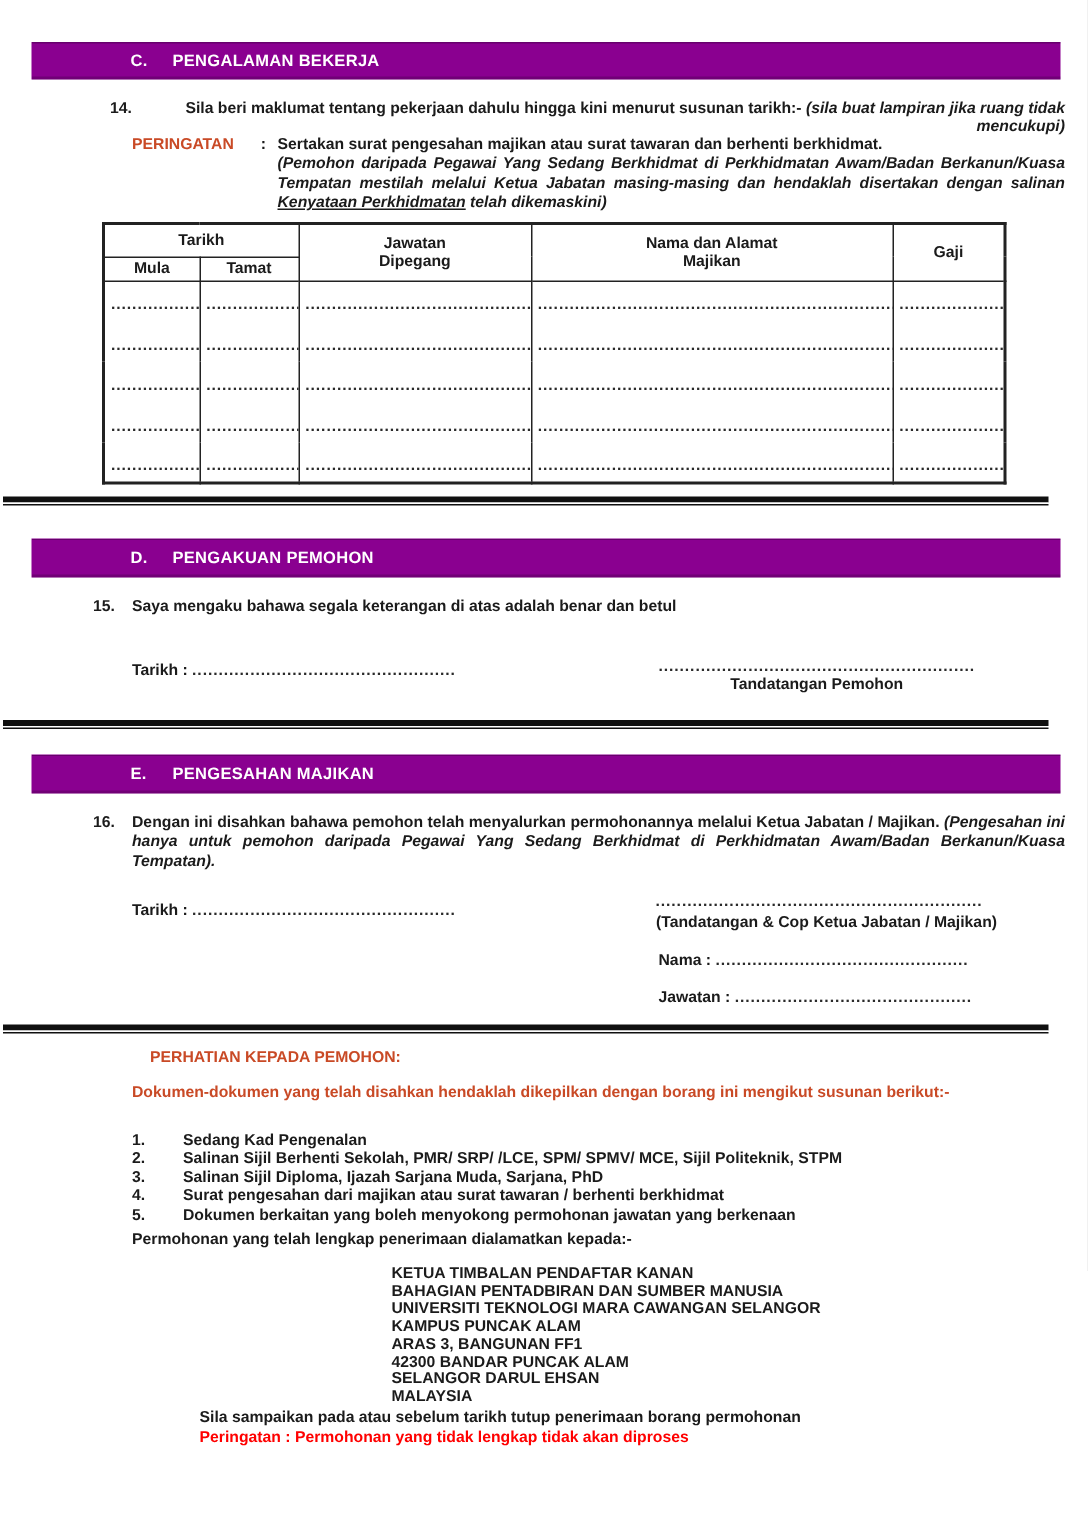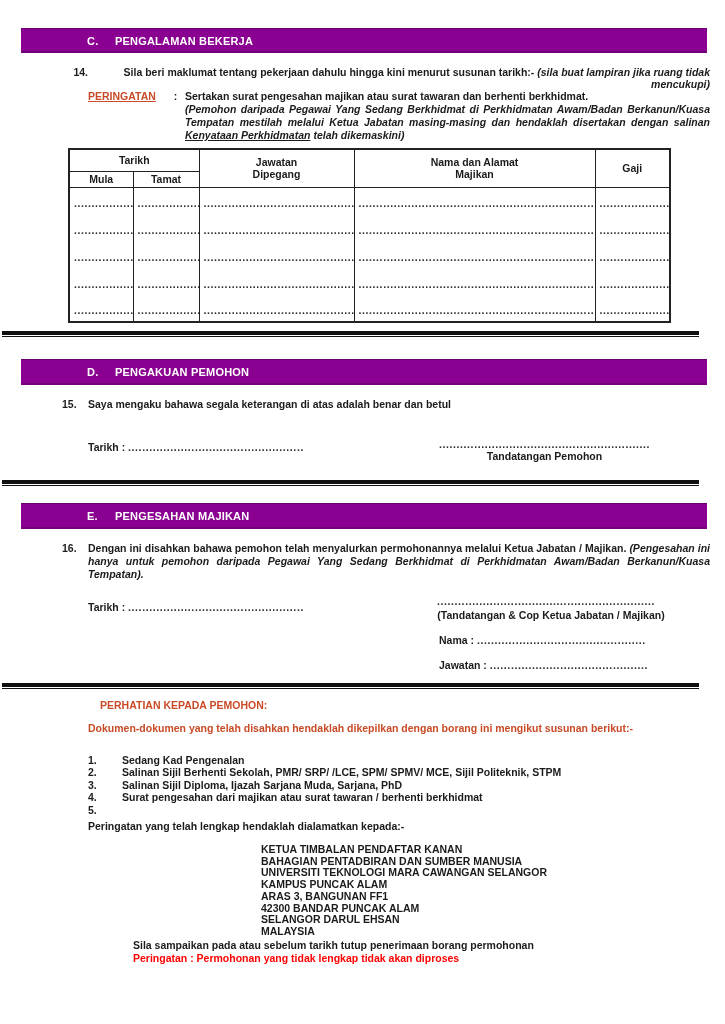--- a/index.html
+++ b/index.html
@@ -30,21 +30,21 @@
   
   .item { display:flex; }
   .item .num { width:26px; flex:0 0 26px; }
   .item .txt { flex:1; }
   .just { text-align:justify; line-height:13px; }
   .it { font-style:italic; }
   .ul { text-decoration:underline; }
 
   
   .peringatan { display:flex; line-height:13px; }
-  .p-label { flex:0 0 78px; color:#C94A26; text-decoration:underline; }
+  .p-label { flex:0 0 78px; color:#C94A26; }
   .p-colon { flex:0 0 19px; text-align:center; }
   .p-body { flex:1; }
 
   
   table.work { border-collapse:collapse; table-layout:fixed; width:601px; border:2px solid #222; }
   table.work th, table.work td { border:1px solid #222; font-size:10.5px; }
   table.work thead th { text-align:center; vertical-align:middle; white-space:pre-line; line-height:12px; }
   .h-row1 th { height:22px; }
   .h-row2 th { height:16px; }
   table.work tbody td {
@@ -217,24 +217,25 @@
     <div class="doclist-row">
         <span class="num">3.</span>
         <span>Salinan Sijil Diploma, Ijazah Sarjana Muda, Sarjana, PhD</span>
       </div>
     <div class="doclist-row">
         <span class="num">4.</span>
         <span>Surat pengesahan dari majikan atau surat tawaran / berhenti berkhidmat</span>
       </div>
     <div class="doclist-row">
         <span class="num">5.</span>
-      </div>
-  </div>
-
-  <div class="abs" style="top:820px; left:88px;">Peringatan yang telah lengkap hendaklah dialamatkan kepada:-</div>
+        <span>Dokumen berkaitan yang boleh menyokong permohonan jawatan yang berkenaan</span>
+      </div>
+  </div>
+
+  <div class="abs" style="top:820px; left:88px;">Permohonan yang telah lengkap penerimaan dialamatkan kepada:-</div>
 
   <div class="abs pre" style="top:844px; left:261px; line-height:11.7px;">KETUA TIMBALAN PENDAFTAR KANAN
 BAHAGIAN PENTADBIRAN DAN SUMBER MANUSIA
 UNIVERSITI TEKNOLOGI MARA CAWANGAN SELANGOR
 KAMPUS PUNCAK ALAM
 ARAS 3, BANGUNAN FF1
 42300 BANDAR PUNCAK ALAM
 SELANGOR DARUL EHSAN
 MALAYSIA</div>
 

